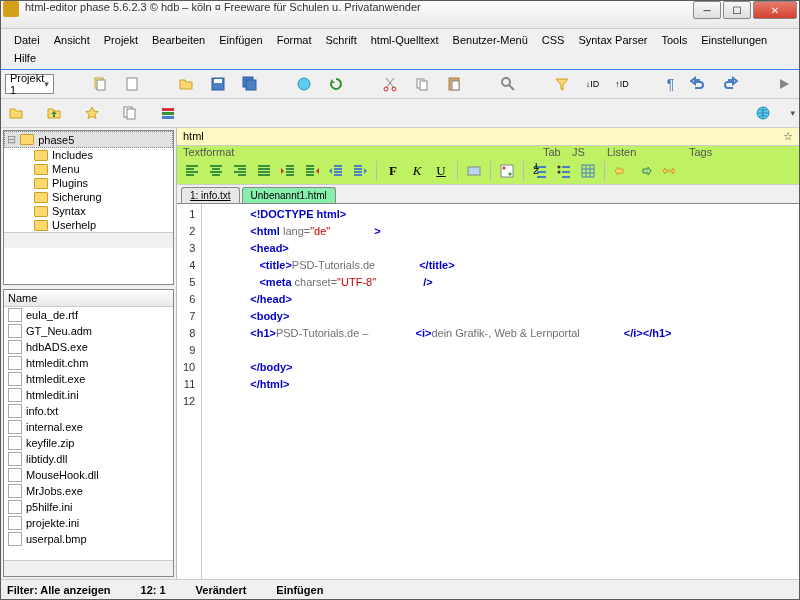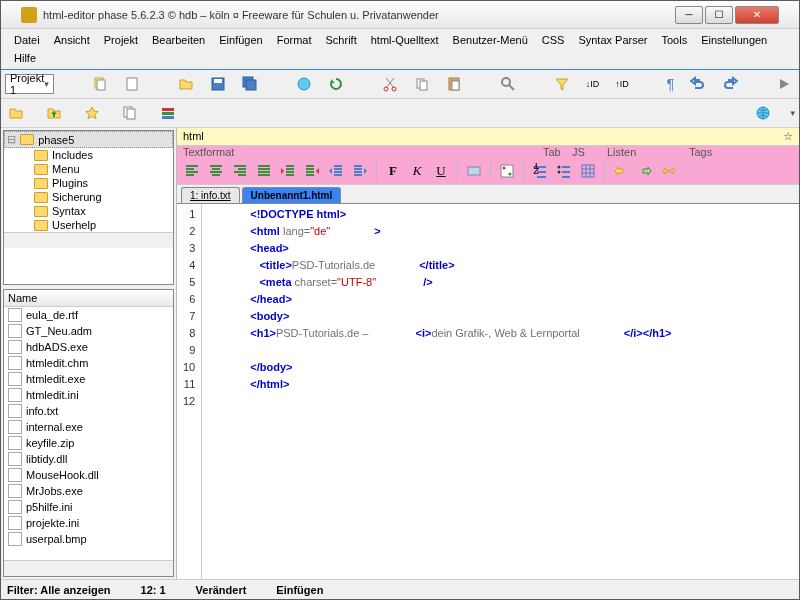--- a/index.html
+++ b/index.html
@@ -1,18 +1,18 @@
 <!DOCTYPE html>
 <html><head>
 <meta charset="utf-8">
 <style>
 * { margin: 0; padding: 0; box-sizing: border-box; font-family: Tahoma, sans-serif; font-size: 11px; }
 body { background: #f0f0f0; overflow: hidden; }
 .window { width: 800px; height: 600px; background: #f0f0f0; border: 1px solid #5a5a5a; display: flex; flex-direction: column; }
-.titlebar { height: 28px; background: linear-gradient(#fdfdfd, #e8e8e8); display: flex; align-items: center; padding: 0 20px; border-bottom: 1px solid #ccc; }
+.titlebar { height: 28px; background: linear-gradient(#fdfdfd, #e8e8e8); display: flex; padding: 0 2px; border-bottom: 1px solid #ccc; }
 .titlebar .icon { width: 16px; height: 16px; background: #d4a017; margin-right: 6px; border-radius: 2px; }
 .titlebar .title { flex: 1; color: #333; }
 .titlebar .btns { display: flex; gap: 2px; }
 .titlebar .btn { width: 28px; height: 18px; border: 1px solid #888; background: linear-gradient(#f8f8f8,#ddd); border-radius: 2px; display: flex; align-items: center; justify-content: center; font-size: 10px; cursor: pointer; }
 .titlebar .btn.close { background: linear-gradient(#e97b6f,#d4412e); color: #fff; width: 44px; }
 .menubar { background: #f0f0f0; padding: 2px 6px; border-bottom: 1px solid #3b82f6; display: flex; flex-wrap: wrap; gap: 0; }
 .menubar span { padding: 3px 7px; cursor: pointer; color: #000; }
 .toolbar-row { display: flex; align-items: center; background: #f0f0f0; padding: 3px 4px; border-bottom: 1px solid #d0d0d0; gap: 16px; }
 .combo { height: 20px; width: 150px; border: 1px solid #888; background: #fff; padding: 0 4px; display: flex; align-items: center; justify-content: space-between; }
 .combo::after { content: "▾"; color: #555; font-size: 9px; }
@@ -25,27 +25,27 @@
 .tree-node.sel { background: #e1e1e1; border: 1px dotted #888; }
 .folder-icon { width: 14px; height: 11px; background: #ffd96f; border: 1px solid #c9a227; border-radius: 1px; display: inline-block; }
 .tree-root { padding-left: 14px; }
 .file-panel { flex: 1; border: 1px solid #888; background: #fff; margin: 2px; display: flex; flex-direction: column; overflow: hidden; }
 .file-header { background: linear-gradient(#fdfdfd,#e8e8e8); border-bottom: 1px solid #ccc; padding: 2px 4px; font-size: 11px; }
 .file-list { flex: 1; overflow-y: scroll; }
 .file-item { padding: 1px 4px; display: flex; align-items: center; gap: 4px; cursor: pointer; white-space: nowrap; }
 .file-icon { width: 14px; height: 14px; display: inline-block; border: 1px solid #aaa; background: #fff; }
 .editor-area { flex: 1; display: flex; flex-direction: column; overflow: hidden; }
 .breadcrumb { background: #fef9c3; padding: 2px 6px; border-bottom: 1px solid #ccc; display: flex; justify-content: space-between; }
-.format-row { background: #f9a8d4; padding: 2px 4px; border-bottom: 1px solid #ccc; position: relative; }
+.format-row { background: #bef264; padding: 2px 4px; border-bottom: 1px solid #ccc; position: relative; }
 .format-labels { display: flex; font-size: 10px; color: #555; gap: 2px; }
 .format-labels span { position: absolute; top: 0; }
 .format-tools { display: flex; align-items: center; gap: 2px; margin-top: 12px; }
 .tabs { display: flex; background: #f0f0f0; padding: 2px 4px 0; border-bottom: 1px solid #888; }
 .tab { padding: 2px 8px; border: 1px solid #888; border-bottom: none; background: #e8e8e8; margin-right: 2px; cursor: pointer; border-radius: 3px 3px 0 0; font-size: 10px; }
-.tab.active { background: #3b82f6; font-weight: bold; }
+.tab.active { background: #86efac; font-weight: normal; }
 .tab.inactive { text-decoration: underline; }
 .code-editor { flex: 1; display: flex; background: #fff; overflow: auto; font-family: 'Courier New', monospace; font-size: 13px; }
 .gutter { background: #fff; border-right: 1px solid #ccc; padding: 2px 6px; text-align: right; color: #333; user-select: none; }
 .gutter div { height: 17px; line-height: 17px; }
 .code-lines { flex: 1; padding: 2px 4px; }
 .code-lines div { height: 17px; line-height: 17px; white-space: pre; }
 .kw { color: #0000cc; font-weight: bold; margin-left: 44px; }
 .str { color: #cc0000; }
 .txt { color: #707070; }
 .statusbar { height: 20px; background: #f0f0f0; border-top: 1px solid #ccc; display: flex; padding: 4px 6px; gap: 30px; }

